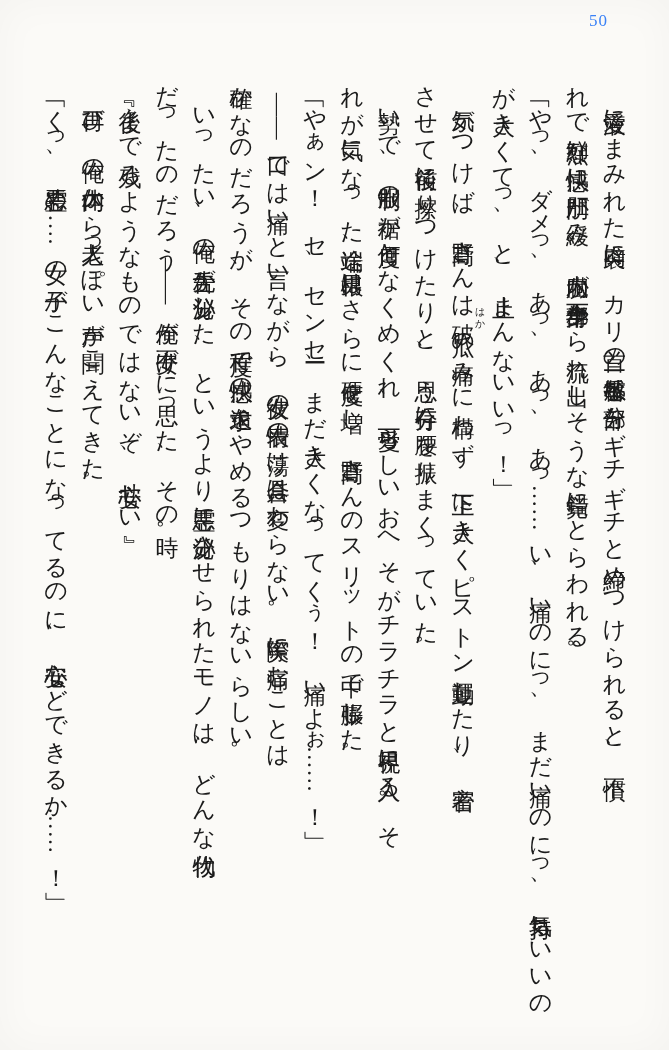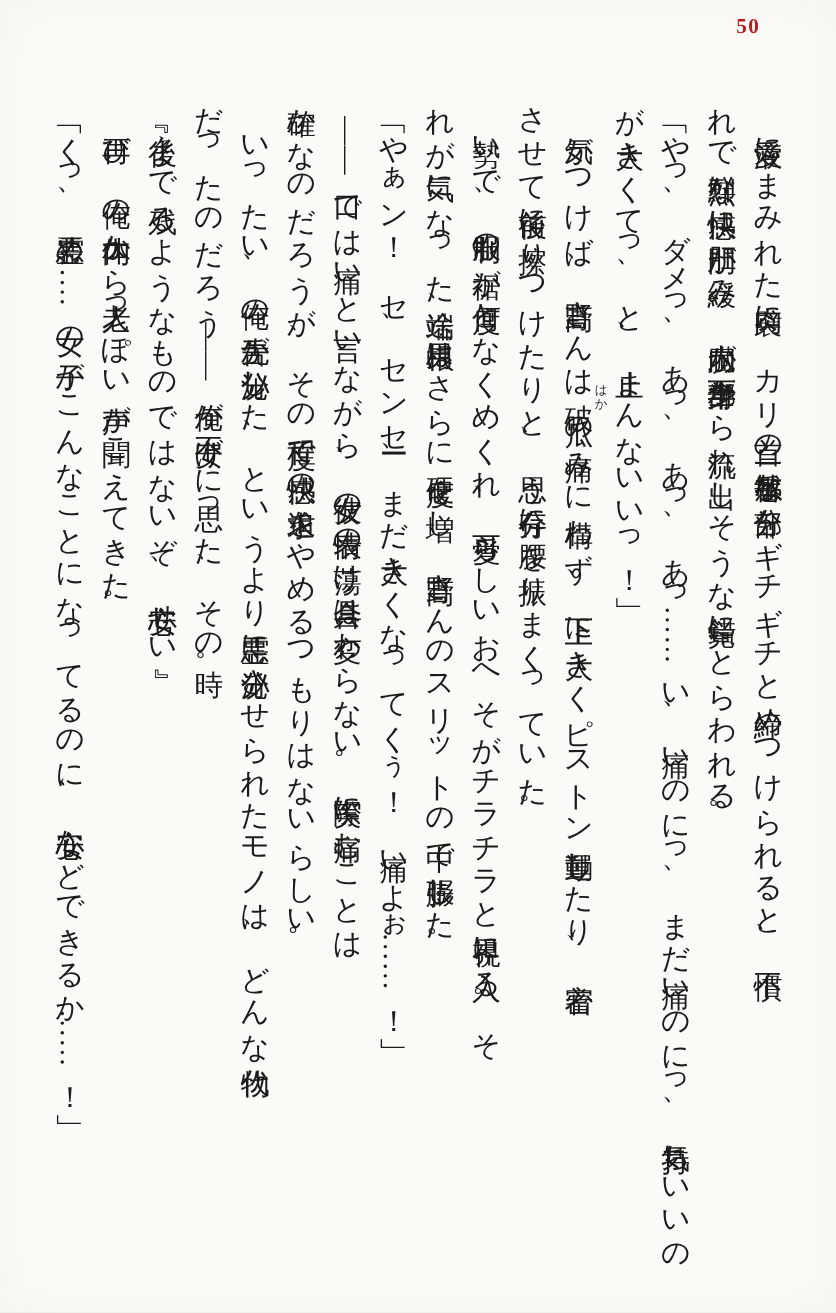--- a/index.html
+++ b/index.html
@@ -16,22 +16,21 @@
     color: #1b1b1b;
     overflow: hidden;
     box-shadow: inset 0 0 40px rgba(0,0,0,0.03);
   }
   .page-number {
     position: absolute;
     top: 11px;
     left: 589px;
     font-size: 17px;
     letter-spacing: 1px;
-    color: #b91c1c;
-    font-weight: bold;
+    color: #3b82f6;
   }
   .text-area {
     position: absolute;
     top: 70px;
     right: 36px;
     height: 950px;
     writing-mode: vertical-rl;
     text-orientation: mixed;
     font-size: 23px;
     line-height: 37px;

